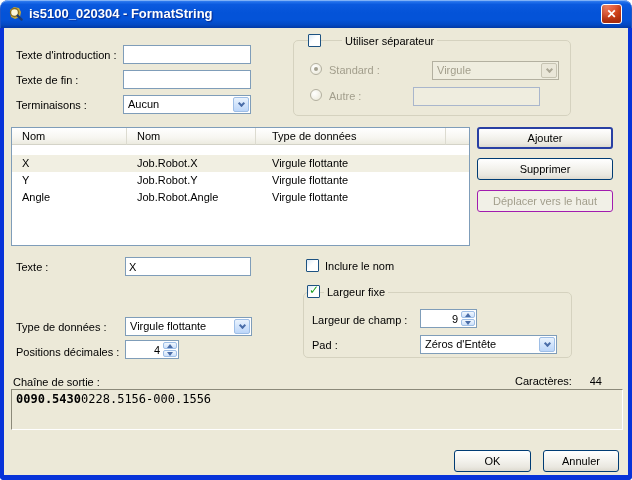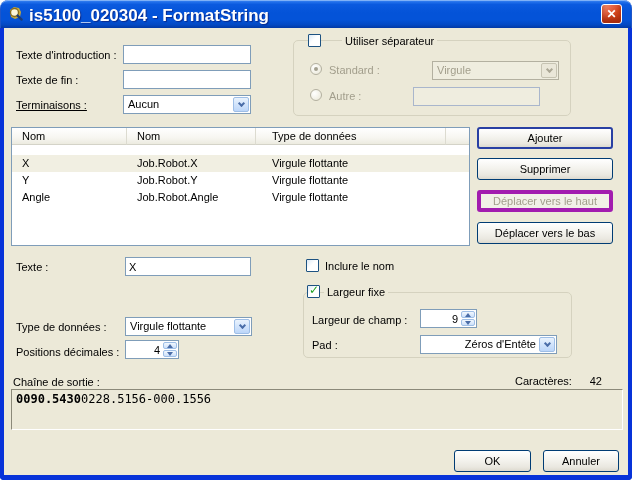--- a/index.html
+++ b/index.html
@@ -12,21 +12,21 @@
   }
   
   .titlebar {
     position:absolute; left:0; top:0; right:0; height:28px;
     background:linear-gradient(180deg,#5A96F2 0%,#2573EC 6%,#0B5ADF 16%,#0453D8 45%,#0453D8 70%,#0349C4 88%,#0239A5 100%);
     border-radius:8px 8px 0 0;
     box-shadow:inset 0 1px 0 #7FB1F7, inset 1px 0 0 #1E55C8, inset -1px 0 0 #1E55C8;
   }
   .title-icon { position:absolute; left:8px; top:6px; width:16px; height:16px; }
   .title-text {
-    position:absolute; left:29px; top:6px; color:#fff; font-weight:bold; font-size:17px;
+    position:absolute; left:29px; top:6px; color:#fff; font-weight:bold; font-size:13px;
     text-shadow:1px 1px 1px #0A2A8C; white-space:nowrap;
   }
   .close-btn {
     position:absolute; left:601px; top:4px; width:21px; height:20px;
     border:1px solid #FFFFFF; border-radius:3px;
     background:linear-gradient(135deg,#F5A083 0%,#E8694A 30%,#D6481F 60%,#C33613 100%);
     color:#fff; font-weight:bold; font-size:12px; line-height:18px; text-align:center;
     box-shadow:inset 0 -5px 6px #A52A0C; cursor:default; padding:0;
   }
   
@@ -106,21 +106,21 @@
   .col0 { width:115px; } .col1 { width:129px; } .col2 { width:190px; }
   .lv-hcell.col2,.lv-cell.col2 { padding-left:16px; }
   
   .btn {
     position:absolute; border:1px solid #003C74; border-radius:3px;
     background:linear-gradient(180deg,#FFFFFF 0%,#F4F3EE 45%,#EAE8E0 80%,#DDDACF 100%);
     font-family:"Liberation Sans",sans-serif; font-size:11px; color:#000; cursor:default; padding:0;
   }
   .btn.default { border:2px solid #2940A3; }
   .btn.dis {
-    border:4px solid #a21caf; background:#F1F0E7; color:#A29E8C;
+    border:1px solid #a21caf; background:#F1F0E7; color:#A29E8C;
   }
   
   .output {
     position:absolute; left:11px; top:389px; width:612px; height:41px;
     background:#ECE9D8; border:1px solid; border-color:#8B8979 #FFFFFF #FFFFFF #8B8979;
     font-family:"DejaVu Sans Mono","Liberation Mono",monospace; font-size:12px;
     padding:2px 4px; line-height:15px;
   }
   .out-bold { font-weight:bold; }
   .chars-count { position:absolute; text-align:right; }
@@ -141,21 +141,21 @@
   </div>
 
   <div class="dlg-body"></div>
 
   <span class="lbl" style="left:16px; top:49px;">Texte d'introduction :</span>
   <input class="txt" style="left: 123px; top: 45px; width: 128px;" value="">
 
   <span class="lbl" style="left:16px; top:74px;text-align:center;">Texte de fin :</span>
   <input class="txt" style="left: 123px; top: 70px; width: 128px;" value="">
 
-  <span class="lbl" style="left:16px; top:99px;text-decoration:underline;">Terminaisons :</span>
+  <span class="lbl" style="left:16px; top:99px;">Terminaisons :</span>
   <div class="combo" style="left:123px; top:95px; width:128px;">
     <span class="combo-val">Aucun</span>
     <span class="combo-btn">
         <i class="chev"></i>
       </span>
   </div>
 
   <div class="group" style="left:293px; top:40px; width:278px; height:76px;"></div>
   <span class="cb" style="left:308px; top:34px;"></span>
   <span class="lbl cap-label" style="left:342px; top:35px;">Utiliser séparateur</span>
@@ -197,21 +197,20 @@
           <div class="lv-cell col0">Angle</div>
           <div class="lv-cell col1">Job.Robot.Angle</div>
           <div class="lv-cell col2">Virgule flottante</div>
         </div>
       </div>
   </div>
 
   <button class="btn default" style="left:477px; top:127px; width:136px; height:22px;">Ajouter</button>
   <button class="btn" style="left:477px; top:158px; width:136px; height:22px;">Supprimer</button>
   <button class="btn dis" style="left:477px; top:190px; width:136px; height:22px;">Déplacer vers le haut</button>
-  <button class="btn" style="left:477px; top:222px; width:136px; height:22px;">Déplacer vers le bas</button>
 
   <span class="lbl" style="left:16px; top:261px;">Texte :</span>
   <input class="txt" style="left: 125px; top: 257px; width: 126px;" value="X">
 
   <span class="lbl" style="left:16px; top:321px;">Type de données :</span>
   <div class="combo" style="left:125px; top:317px; width:127px;">
     <span class="combo-val">Virgule flottante</span>
     <span class="combo-btn">
         <i class="chev"></i>
       </span>
@@ -246,29 +245,29 @@
       <span class="spin-up">
           <i class="tri-up"></i>
         </span>
       <span class="spin-down">
           <i class="tri-down"></i>
         </span>
     </span>
   </div>
 
   <span class="lbl" style="left:312px; top:339px;">Pad :</span>
-  <div class="combo" style="left:420px; top:335px; width:137px;text-align:right;">
+  <div class="combo" style="left:420px; top:335px; width:137px;">
     <span class="combo-val">Zéros d'Entête</span>
     <span class="combo-btn">
         <i class="chev"></i>
       </span>
   </div>
 
   <span class="lbl" style="left:13px; top:376px;">Chaîne de sortie :</span>
   <span class="lbl" style="left:515px; top:375px;">Caractères:</span>
-  <span class="lbl chars-count" style="left:570px; top:375px; width:32px;">42</span>
+  <span class="lbl chars-count" style="left:570px; top:375px; width:32px;">44</span>
 
   <div class="output"><span class="out-bold">0090.5430</span><span>0228.5156-000.1556</span></div>
 
   <button class="btn" style="left:454px; top:450px; width:77px; height:22px;">OK</button>
   <button class="btn" style="left:543px; top:450px; width:76px; height:22px;">Annuler</button>
 
 </div>
 
 </body></html>

